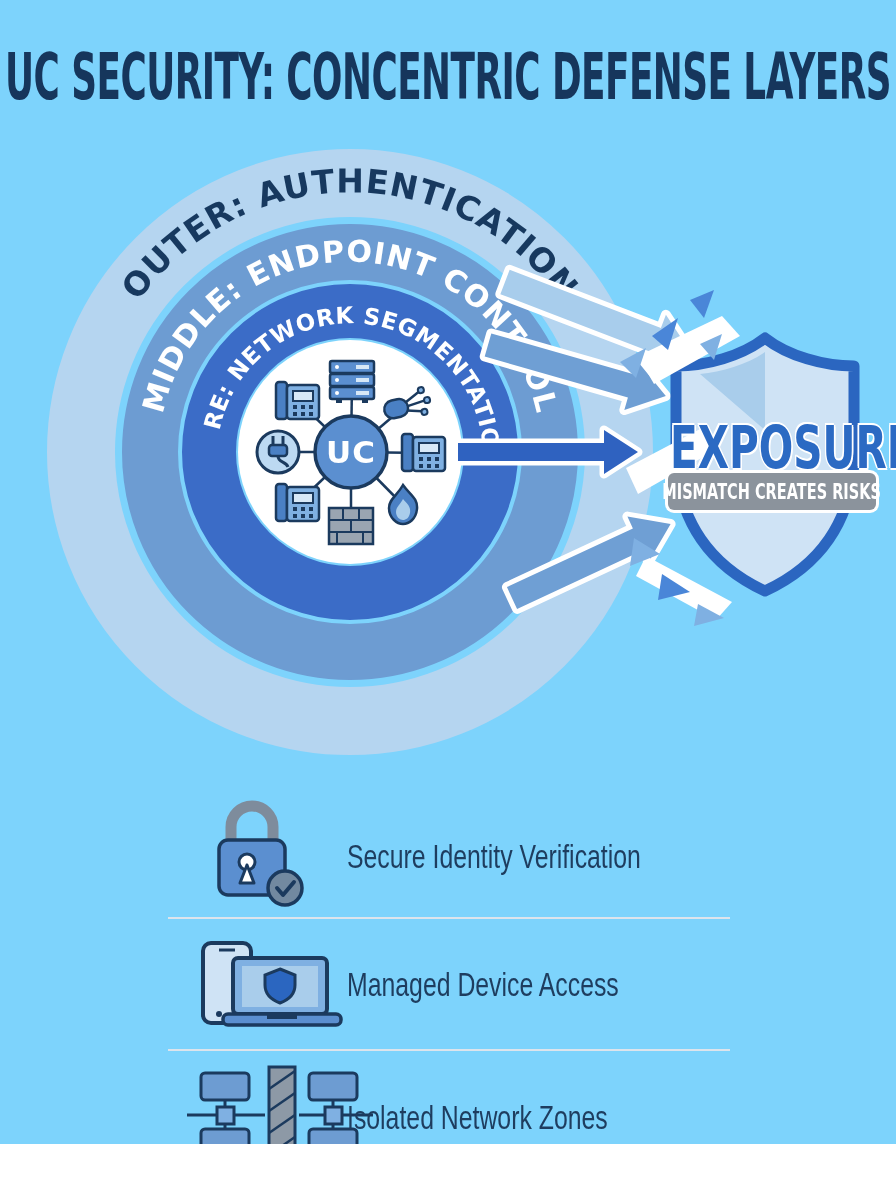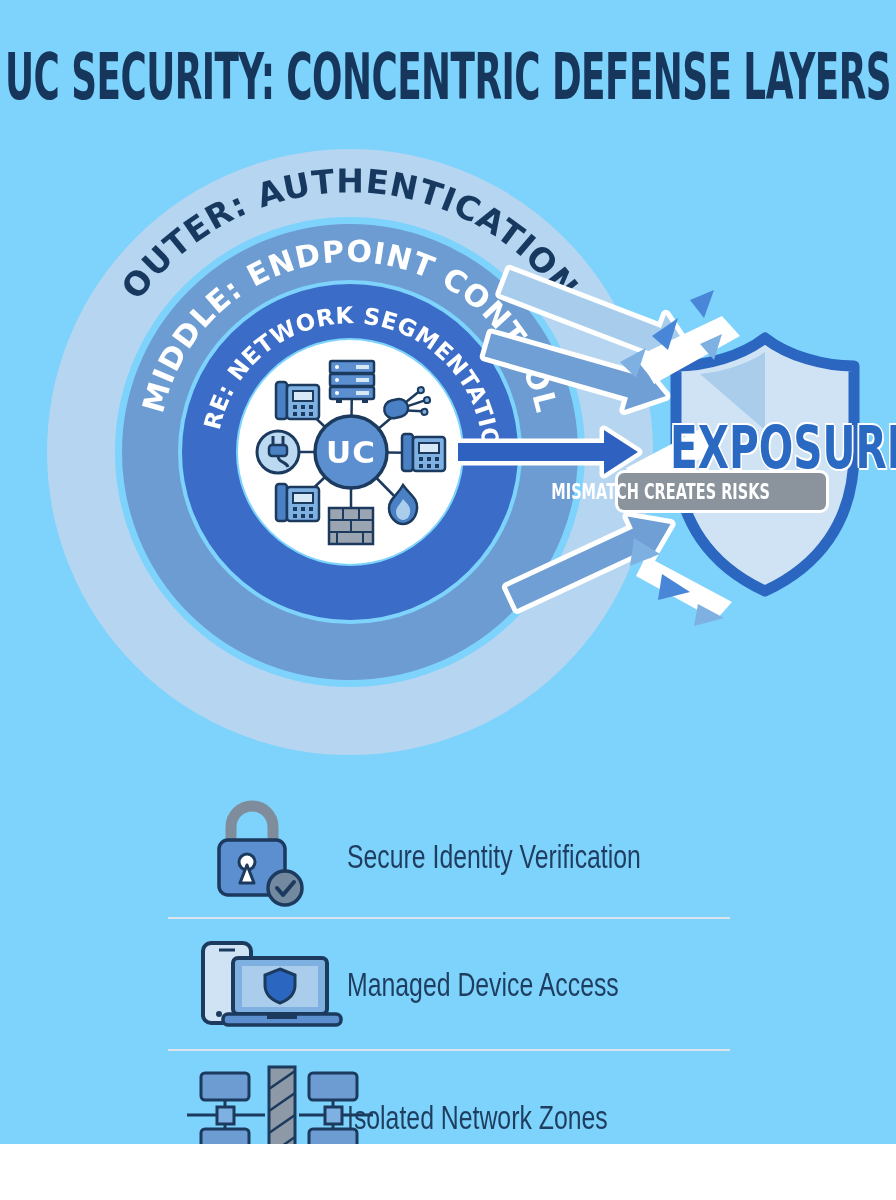--- a/index.html
+++ b/index.html
@@ -15,23 +15,23 @@
   .ringtext{font-family:"DejaVu Sans",sans-serif;font-weight:bold;}
   .rt-outer{font-size:33px;letter-spacing:1px;fill:#17395f;}
   .rt-middle{font-size:30px;letter-spacing:1px;fill:#ffffff;}
   .rt-core{font-size:23px;letter-spacing:.5px;fill:#ffffff;}
   .hub-label{font-family:"DejaVu Sans",sans-serif;font-weight:bold;font-size:31px;fill:#ffffff;letter-spacing:1px;}
   
   .exposure-title{position:absolute;left:634px;top:414px;width:240px;text-align:center;
       font-family:"DejaVu Sans",sans-serif;font-weight:bold;font-size:58px;color:#2b6ac3;
       transform:scaleX(.7);transform-origin:center;white-space:nowrap;
       text-shadow:-2px 0 #fff,2px 0 #fff,0 -2px #fff,0 2px #fff,-2px -2px #fff,2px 2px #fff;}
-  .exposure-badge{position:absolute;left:618px;top:473px;width:208px;height:37px;
+  .exposure-badge{position:absolute;left:668px;top:473px;width:208px;height:37px;
       background:#8b939c;border-radius:6px;box-shadow:0 0 0 3px #ffffff;
-      display:flex;align-items:center;justify-content:flex-end;}
+      display:flex;align-items:center;justify-content:center;}
   .exposure-badge span{font-family:"DejaVu Sans",sans-serif;font-weight:bold;font-size:22px;
       color:#ffffff;transform:scaleX(.66);white-space:nowrap;letter-spacing:0;}
   
   .legend-label{position:absolute;left:347px;font-size:34px;color:#1e3d5f;
       font-family:"Liberation Sans",sans-serif;transform:scaleX(.73);transform-origin:left center;
       white-space:nowrap;line-height:48px;}
   .divider{position:absolute;left:168px;width:562px;height:2px;background:#dde4ec;}
   .legend-icon{position:absolute;}
   .bottom-strip{position:absolute;left:108px;top:1193px;width:652px;height:7px;
       background:#cfe0f2;border-radius:3px;}

